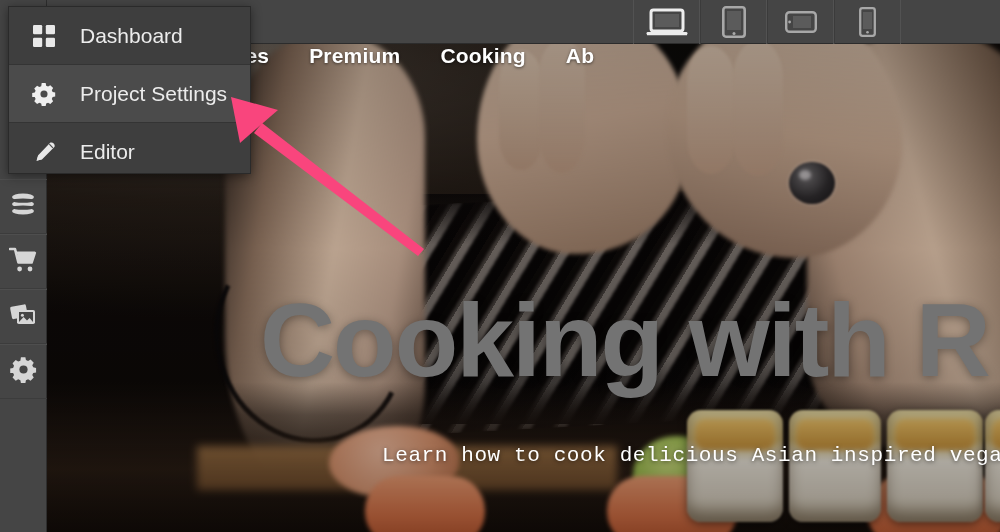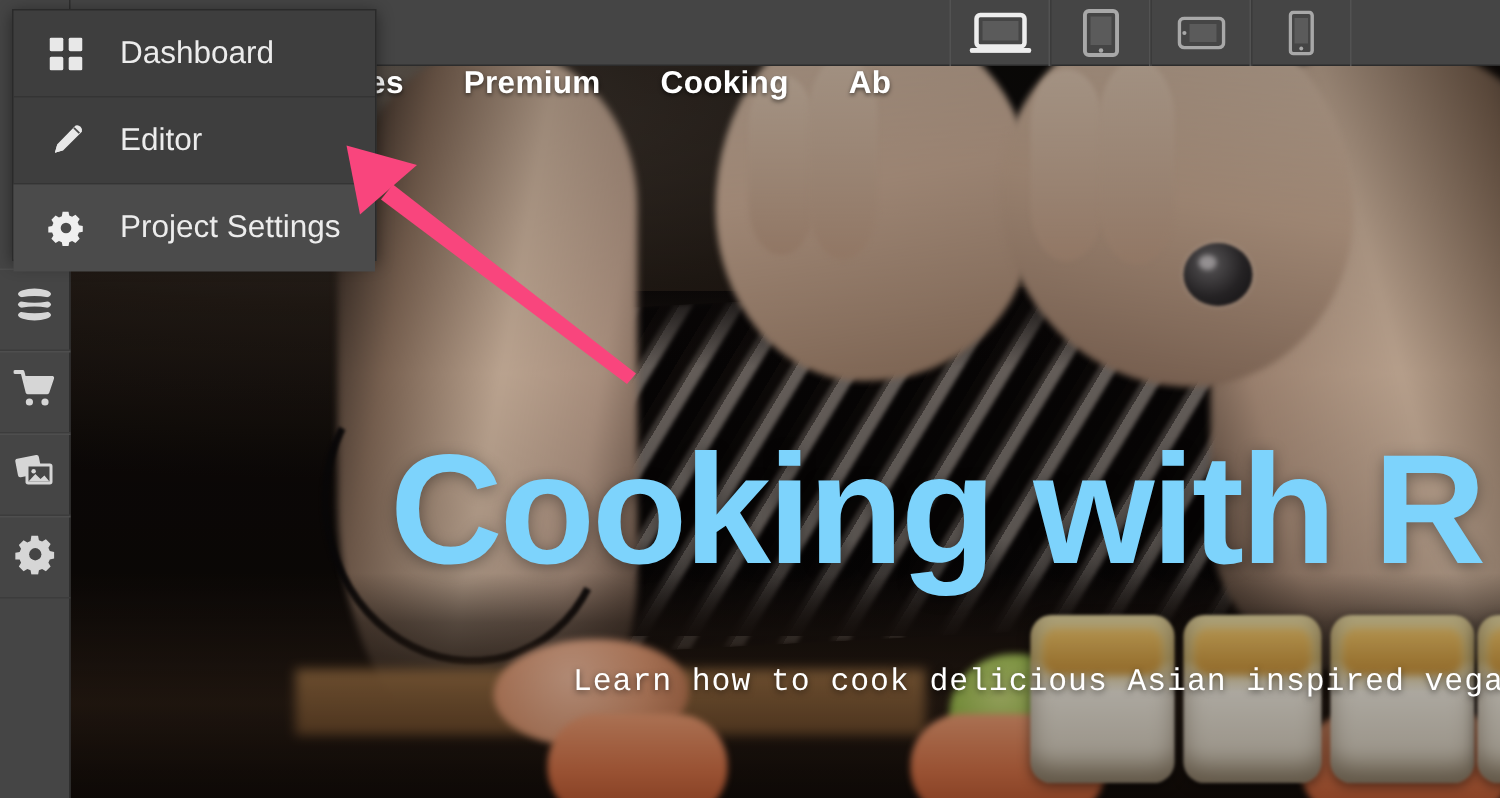--- a/index.html
+++ b/index.html
@@ -174,21 +174,21 @@
     color:#fff; text-decoration:none;
     font-size:21px; font-weight:bold; letter-spacing:.2px;
     white-space:nowrap;
     text-shadow:0 1px 3px rgba(0,0,0,.55);
     pointer-events:auto;
   }
 
   
   #hero-title {
     position:absolute; left:260px; top:288px;
-    font-size:104px; font-weight:bold; color:#7dd3fc;
+    font-size:104px; font-weight:bold; color:#737373;
     letter-spacing:-2px; white-space:nowrap; line-height:1;
     text-shadow:0 2px 10px rgba(0,0,0,.35);
   }
   #hero-sub {
     position:absolute; left:382px; top:444px;
     font-family:"Liberation Mono","DejaVu Sans Mono",monospace;
     font-size:21px; color:#fff; white-space:nowrap;
     letter-spacing:.6px;
     text-shadow:0 1px 4px rgba(0,0,0,.55);
   }
@@ -404,41 +404,41 @@
         <svg width="22" height="22" viewBox="0 0 22 22">
           <rect x="0" y="0" width="9.2" height="9.2" rx="1.2" fill="#e8e8e8"></rect>
           <rect x="12.8" y="0" width="9.2" height="9.2" rx="1.2" fill="#e8e8e8"></rect>
           <rect x="0" y="12.8" width="9.2" height="9.2" rx="1.2" fill="#e8e8e8"></rect>
           <rect x="12.8" y="12.8" width="9.2" height="9.2" rx="1.2" fill="#e8e8e8"></rect>
         </svg>
       </span>
       <span class="mlabel">Dashboard</span>
     </div>
 
+    <div class="menu-item active">
+      <span class="micon">
+        <svg width="24" height="24" viewBox="0 0 27 27">
+          <path fill="#efefef" d="M11.1 1h4.8l.6 3.1 2.3 1 2.7-1.6 3.4 3.4-1.6 2.7 1 2.3 3.1.6v4.8l-3.1.6-1 2.3 1.6 2.7-3.4 3.4-2.7-1.6-2.3 1-.6 3.1h-4.8l-.6-3.1-2.3-1-2.7 1.6-3.4-3.4 1.6-2.7-1-2.3L-.4 17.9v-4.8l3.1-.6 1-2.3-1.6-2.7 3.4-3.4 2.7 1.6 2.3-1z" transform="translate(.6 .3) scale(.93)"></path>
+          <circle cx="13.5" cy="13.5" r="4.0" fill="#4b4b4b"></circle>
+        </svg>
+      </span>
+      <span class="mlabel">Project Settings</span>
+    </div>
+
     <div class="menu-item">
       <span class="micon">
         <svg width="23" height="23" viewBox="0 0 23 23">
           <path d="M17.4 1.6 a3.4 3.4 0 0 1 4.2 4.2 L9.2 18.2 3.6 19.8 5.2 14.2z" fill="#e8e8e8"></path>
           <path d="M16.3 3.2 l3.6 3.6" stroke="#4a4a4a" stroke-width="1.2"></path>
           <path d="M3.6 19.8 l1.6-5.6 4 4z" fill="#e8e8e8"></path>
         </svg>
       </span>
       <span class="mlabel">Editor</span>
     </div>
 
-    <div class="menu-item active">
-      <span class="micon">
-        <svg width="24" height="24" viewBox="0 0 27 27">
-          <path fill="#efefef" d="M11.1 1h4.8l.6 3.1 2.3 1 2.7-1.6 3.4 3.4-1.6 2.7 1 2.3 3.1.6v4.8l-3.1.6-1 2.3 1.6 2.7-3.4 3.4-2.7-1.6-2.3 1-.6 3.1h-4.8l-.6-3.1-2.3-1-2.7 1.6-3.4-3.4 1.6-2.7-1-2.3L-.4 17.9v-4.8l3.1-.6 1-2.3-1.6-2.7 3.4-3.4 2.7 1.6 2.3-1z" transform="translate(.6 .3) scale(.93)"></path>
-          <circle cx="13.5" cy="13.5" r="4.0" fill="#4b4b4b"></circle>
-        </svg>
-      </span>
-      <span class="mlabel">Project Settings</span>
-    </div>
-
   </div>
 
   <svg id="arrow" viewBox="0 0 1000 532">
     <g fill="#F9457D">
       <path d="M424 249 L262 123 L254 133 L418 256 Z"></path>
       <path d="M231 97 L278 110 L240 143 Z"></path>
     </g>
   </svg>
 
 </div>

